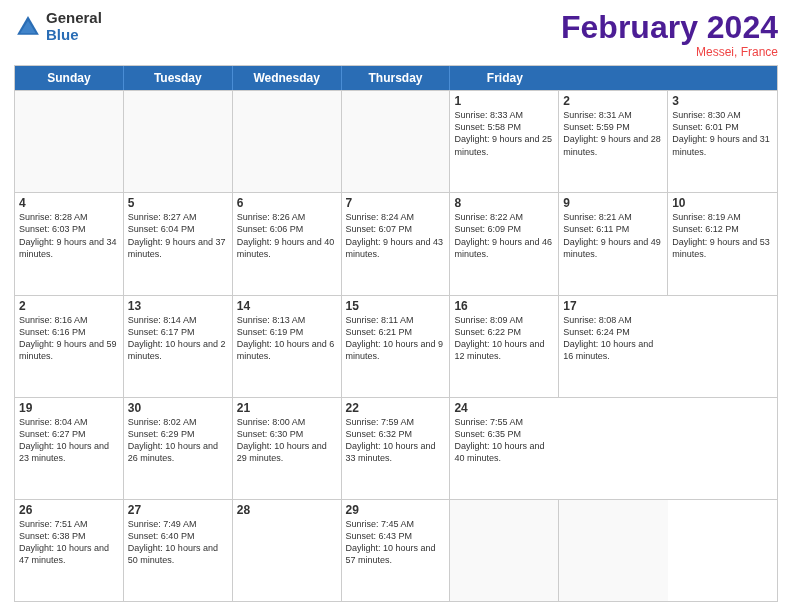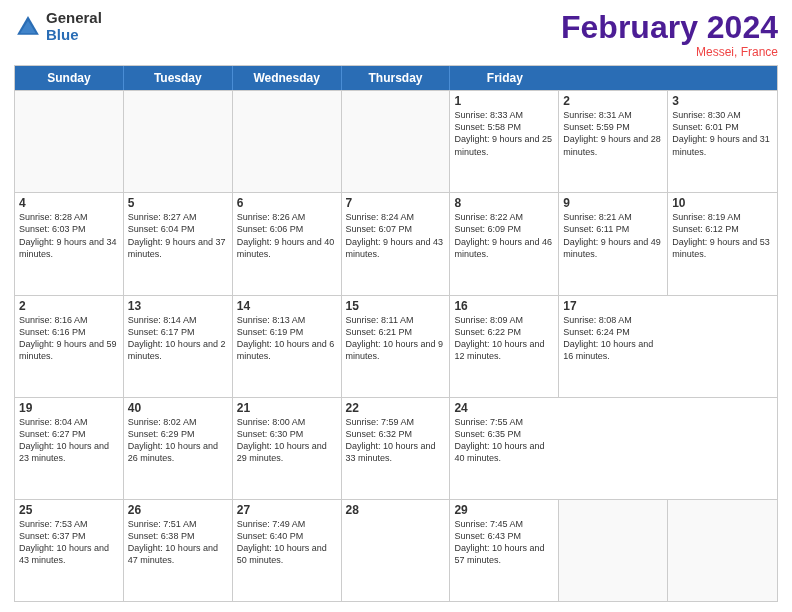--- a/index.html
+++ b/index.html
@@ -219,41 +219,37 @@
             <div class="cell-day">17</div>
             <div class="cell-info">Sunrise: 8:08 AM<br>Sunset: 6:24 PM<br>Daylight: 10 hours and 16 minutes.</div>
           </div>
         </div>
         <div class="cal-row">
           <div class="cal-cell">
             <div class="cell-day">19</div>
             <div class="cell-info">Sunrise: 8:04 AM<br>Sunset: 6:27 PM<br>Daylight: 10 hours and 23 minutes.</div>
           </div>
           <div class="cal-cell">
-            <div class="cell-day">40</div>
+            <div class="cell-day">30</div>
             <div class="cell-info">Sunrise: 8:02 AM<br>Sunset: 6:29 PM<br>Daylight: 10 hours and 26 minutes.</div>
           </div>
           <div class="cal-cell">
             <div class="cell-day">21</div>
             <div class="cell-info">Sunrise: 8:00 AM<br>Sunset: 6:30 PM<br>Daylight: 10 hours and 29 minutes.</div>
           </div>
           <div class="cal-cell">
             <div class="cell-day">22</div>
             <div class="cell-info">Sunrise: 7:59 AM<br>Sunset: 6:32 PM<br>Daylight: 10 hours and 33 minutes.</div>
           </div>
           <div class="cal-cell">
             <div class="cell-day">24</div>
             <div class="cell-info">Sunrise: 7:55 AM<br>Sunset: 6:35 PM<br>Daylight: 10 hours and 40 minutes.</div>
           </div>
         </div>
         <div class="cal-row">
-          <div class="cal-cell">
-            <div class="cell-day">25</div>
-            <div class="cell-info">Sunrise: 7:53 AM<br>Sunset: 6:37 PM<br>Daylight: 10 hours and 43 minutes.</div>
-          </div>
           <div class="cal-cell">
             <div class="cell-day">26</div>
             <div class="cell-info">Sunrise: 7:51 AM<br>Sunset: 6:38 PM<br>Daylight: 10 hours and 47 minutes.</div>
           </div>
           <div class="cal-cell">
             <div class="cell-day">27</div>
             <div class="cell-info">Sunrise: 7:49 AM<br>Sunset: 6:40 PM<br>Daylight: 10 hours and 50 minutes.</div>
           </div>
           <div class="cal-cell">
             <div class="cell-day">28</div>

